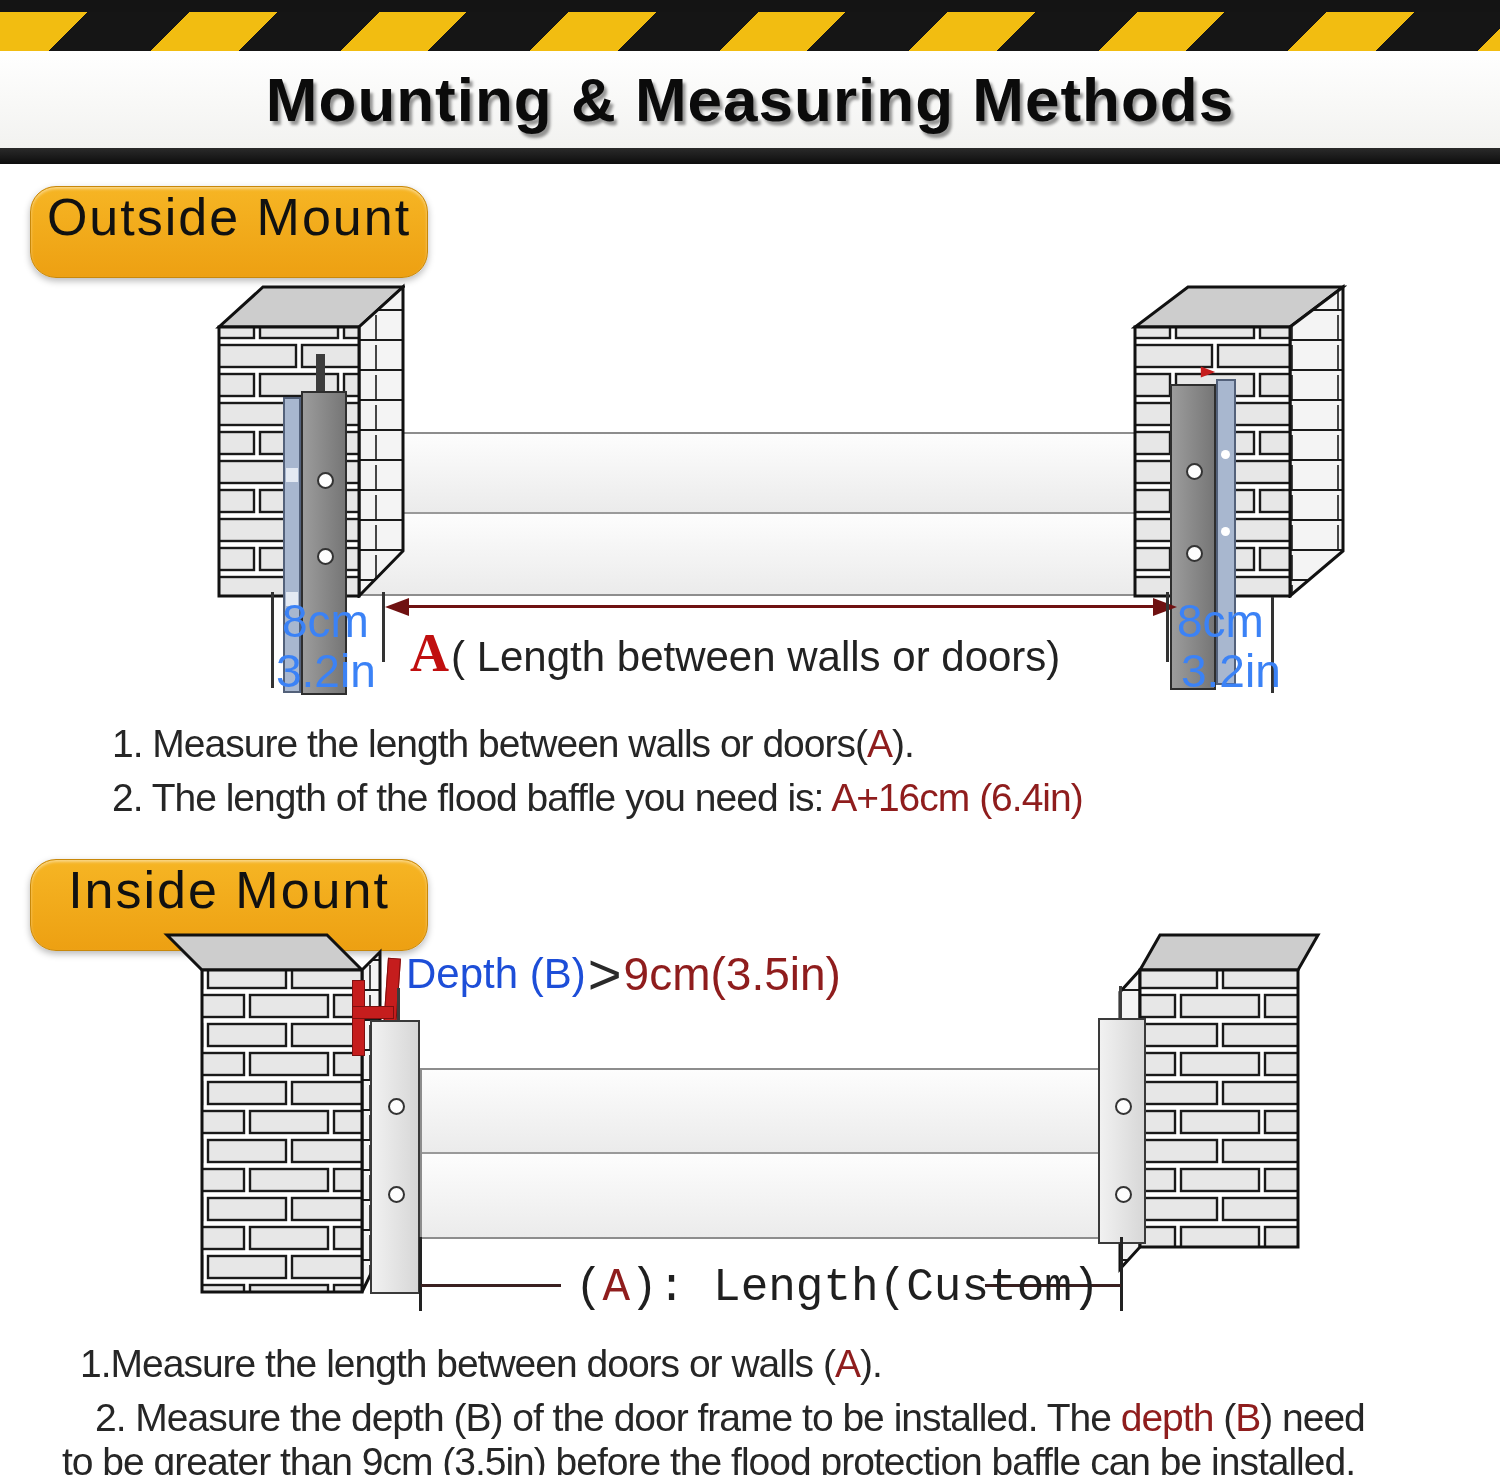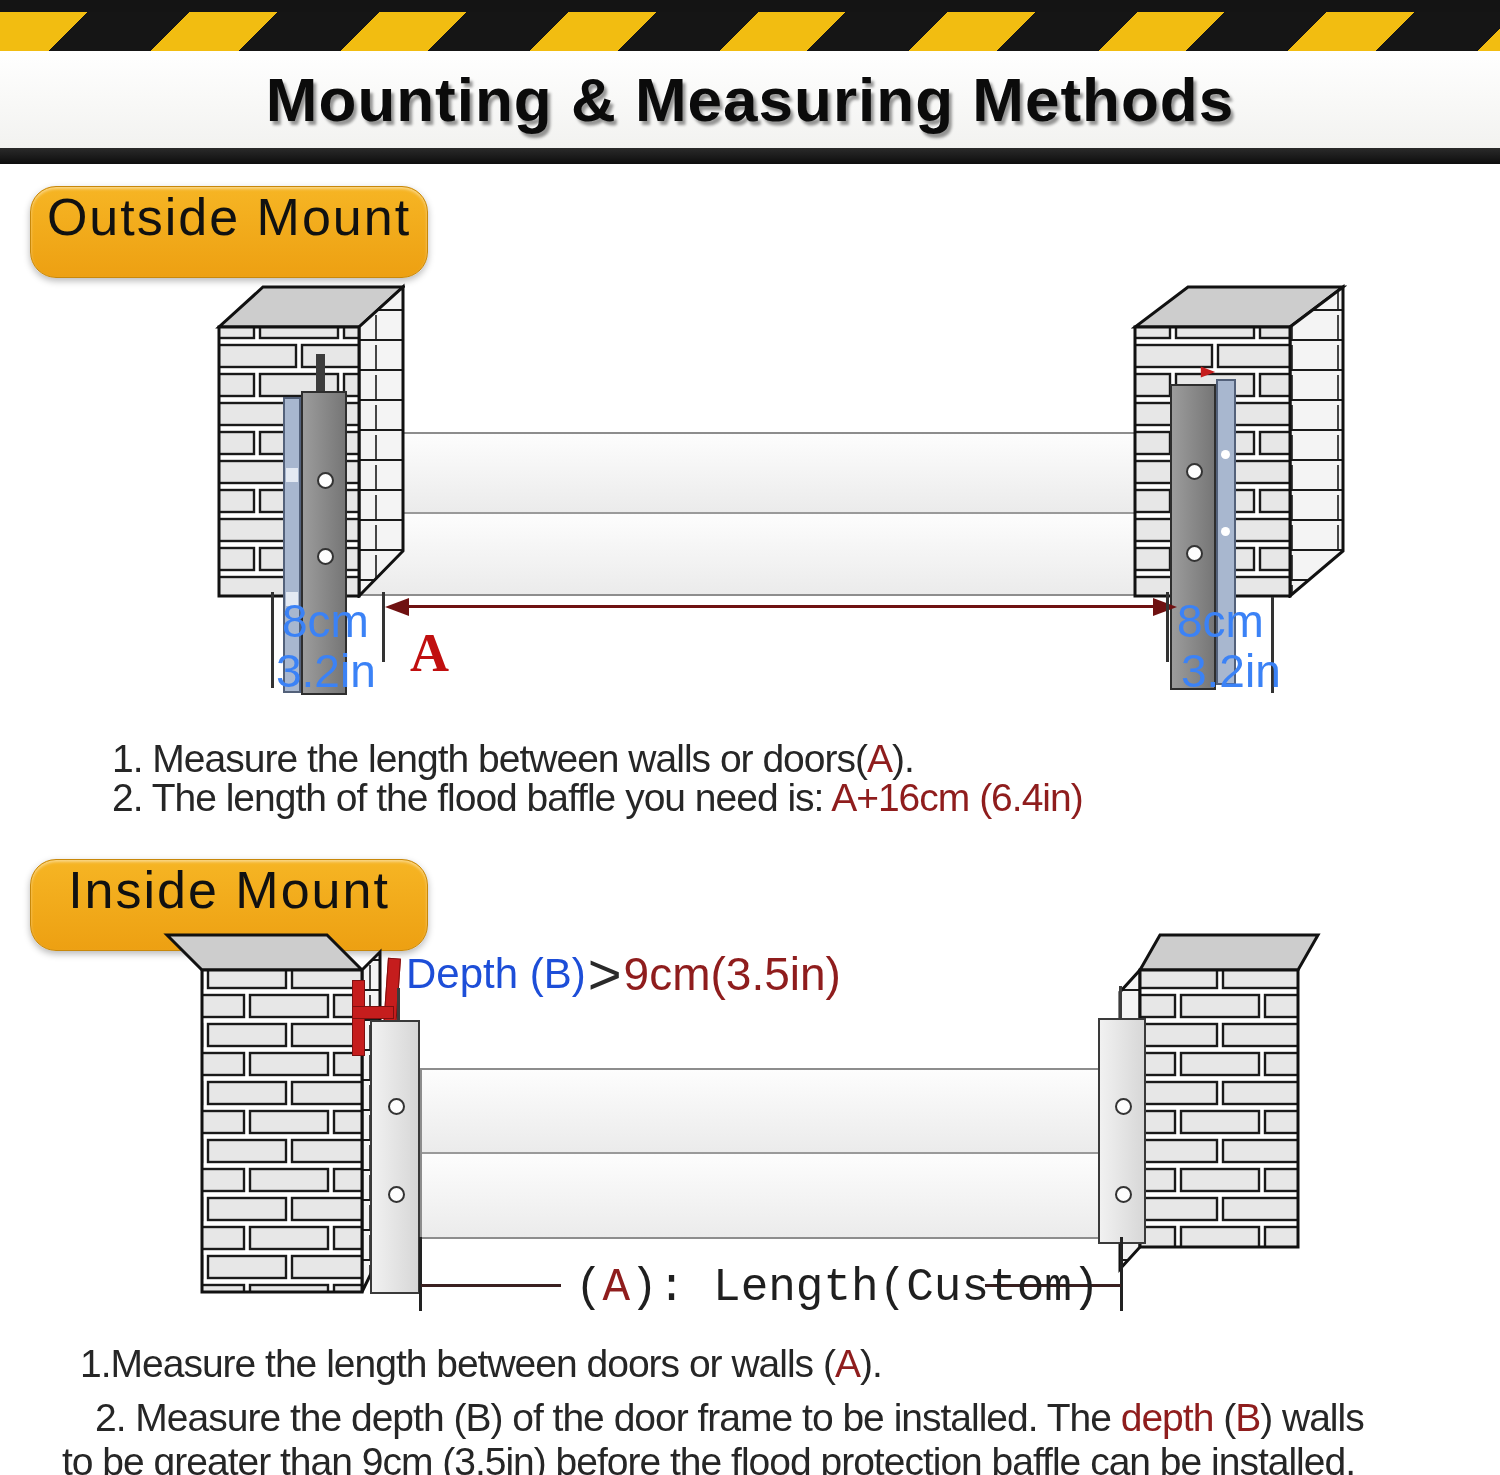--- a/index.html
+++ b/index.html
@@ -155,28 +155,29 @@
 <div class="abs tick" style="left:382px;top:592px;height:70px;"></div>
 <div class="abs dim-text" style="left:282px;top:594px;">8cm</div>
 <div class="abs dim-text" style="left:276px;top:644px;">3.2in</div>
 
 <div class="abs dim-line" style="left:404px;top:605px;width:754px;"></div>
 <div class="abs arrow-head left" style="left:385px;top:598px;"></div>
 <div class="abs arrow-head right" style="left:1153px;top:598px;"></div>
 
 <div class="abs span-label" style="left:410px;top:622px;">
   <span class="var">A</span>
+  <span>( Length between walls or doors)</span>
 </div>
 
 <div class="abs tick" style="left:1166px;top:592px;height:70px;"></div>
 <div class="abs tick" style="left:1271px;top:597px;height:96px;"></div>
 <div class="abs dim-text" style="left:1177px;top:594px;">8cm</div>
 <div class="abs dim-text" style="left:1181px;top:644px;">3.2in</div>
 
-<div class="abs step" style="left:112px;top:722px;margin-top:15px;">
+<div class="abs step" style="left:112px;top:722px;">
   <span>1. Measure the length between walls or doors(</span><span class="accent">A</span><span>).</span>
 </div>
 <div class="abs step" style="left:112px;top:776px;">
   <span>2. The length of the flood baffle you need is: </span><span class="accent">A+16cm (6.4in)</span>
 </div>
 
 <div class="abs badge badge-inside">
   <span>Inside Mount</span>
 </div>
 
@@ -248,17 +249,17 @@
 <div class="abs hline" style="left:421px;top:1284px;width:140px;"></div>
 <div class="abs hline" style="left:985px;top:1284px;width:136px;"></div>
 <div class="abs len-label" style="left:575px;top:1262px;">
   <span>(</span><span class="accent">A</span><span>): Length(Custom)</span>
 </div>
 
 <div class="abs step" style="left:80px;top:1342px;">
   <span>1.Measure the length between doors or walls (</span><span class="accent">A</span><span>).</span>
 </div>
 <div class="abs step" style="left:95px;top:1396px;">
-  <span>2. Measure the depth (B) of the door frame to be installed. The </span><span class="accent">depth</span><span> (</span><span class="accent">B</span><span>) walls</span>
+  <span>2. Measure the depth (B) of the door frame to be installed. The </span><span class="accent">depth</span><span> (</span><span class="accent">B</span><span>) need</span>
 </div>
 <div class="abs step" style="left:62px;top:1440px;">
   <span>to be greater than 9cm (3.5in) before the flood protection baffle can be installed.</span>
 </div>
 
 </body></html>

